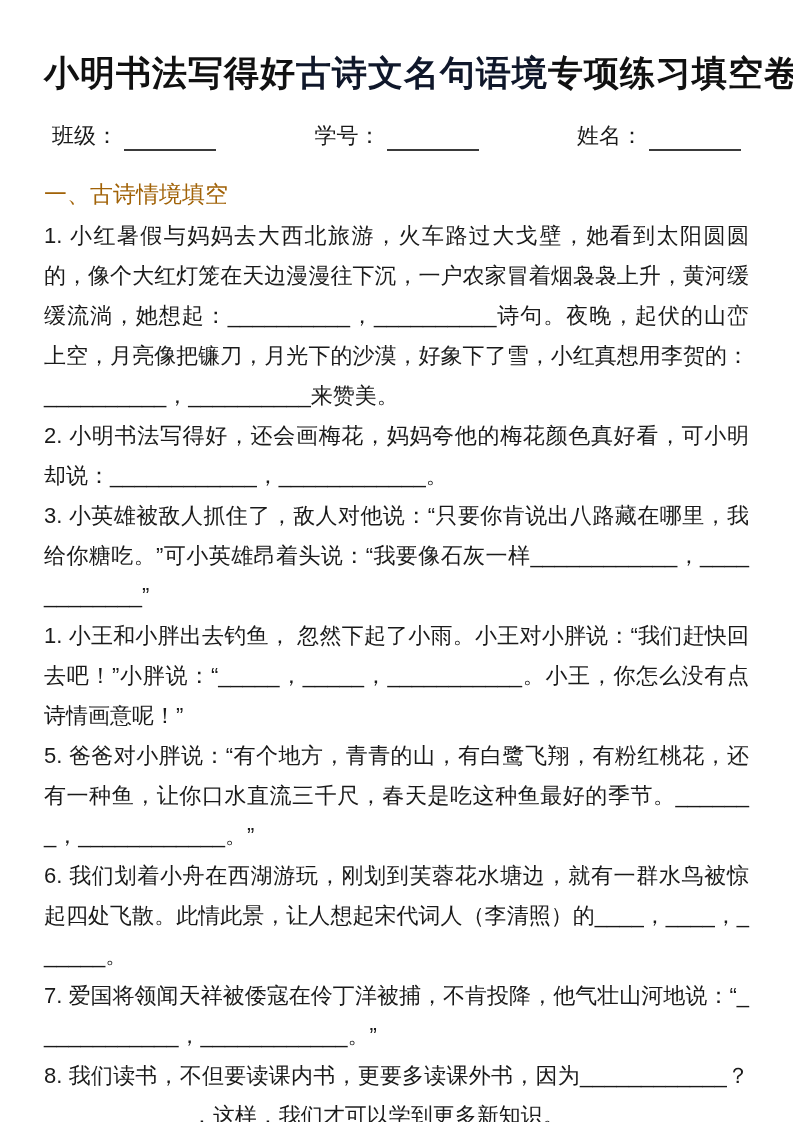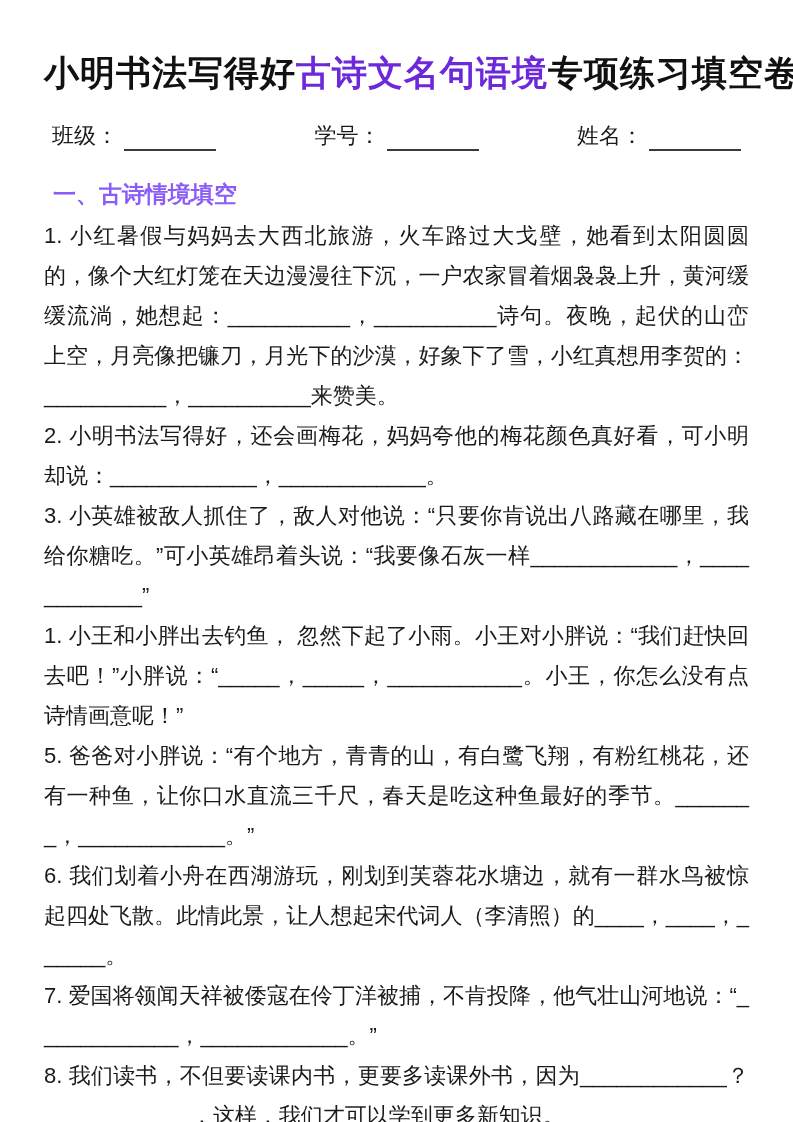--- a/index.html
+++ b/index.html
@@ -21,45 +21,45 @@
   .title {
     margin: 0;
     text-align: center;
     font-size: 35px;
     font-weight: 900;
     letter-spacing: 1px;
     color: #111111;
     white-space: nowrap;
   }
   .title .green {
-    color: #6d28d9;
+    color: #0f172a;
     text-align: center;
   }
   .info-row {
     display: flex;
     justify-content: space-between;
     align-items: flex-end;
     margin: 24px 8px 0 8px;
     font-size: 22px;
     font-weight: 500;
   }
   .info-field { display: flex; align-items: flex-end; }
   .info-label { white-space: nowrap; }
   .blank-line {
     display: inline-block;
     width: 92px;
     height: 20px;
     border-bottom: 2px solid #3a3a3a;
     margin-left: 6px;
   }
   .section-heading {
-    margin: 28px 0 6px 9px;
+    margin: 28px 0 6px 0;
     font-size: 23px;
-    font-weight: 700;
-    color: #8b5cf6;
+    font-weight: 400;
+    color: #a16207;
   }
   .question {
     margin: 0;
     font-size: 22px;
     line-height: 40px;
     font-weight: 500;
     text-align: justify;
     word-break: break-all;
     color: #1a1a1a;
   }

